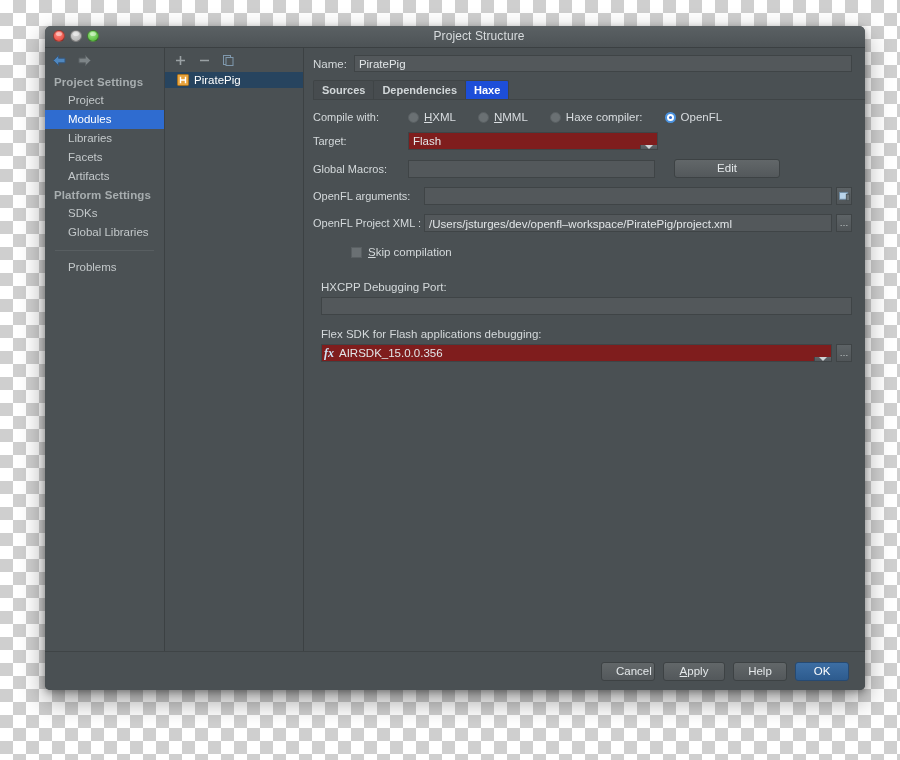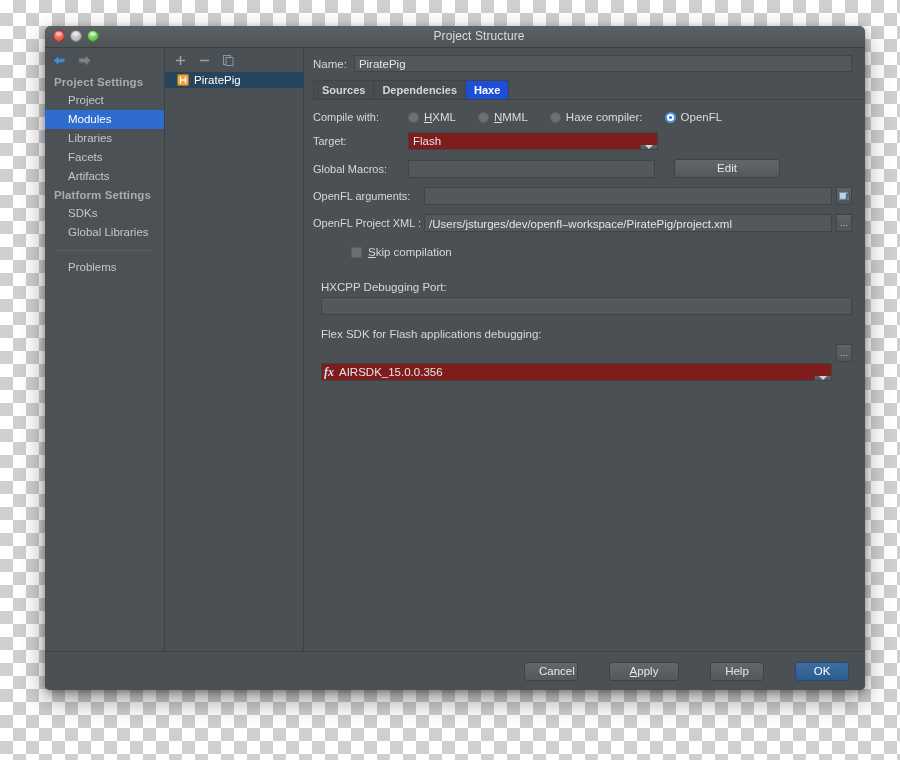--- a/index.html
+++ b/index.html
@@ -200,21 +200,20 @@
   .btn {
     background: linear-gradient(#626769, #53585b);
     border: 1px solid #3d4244;
     border-radius: 3px;
     font-size: 11.5px; color: #e4e8ea;
     height: 19px; line-height: 17px;
     padding: 0 14px;
     text-align: center;
     white-space: nowrap;
     box-sizing: border-box;
-    margin-left: 23px;
   }
   .btn.primary {
     background: linear-gradient(#3d6ea3, #2d5b8e);
     border-color: #264a73; color: #ffffff;
   }
 
   .sq-btn {
     width: 16px; height: 18px; flex: 0 0 16px;
     background: linear-gradient(#5d6366, #505558);
     border: 1px solid #3f4446;
@@ -408,35 +407,35 @@
         </div>
 
         <div class="sub">
           <div class="sub-label">HXCPP Debugging Port:</div>
           <div class="txt full-input" style="line-height:18px;"></div>
         </div>
 
         <div class="sub" style="margin-top:13px;">
           <div class="sub-label">Flex SDK for Flash applications debugging:</div>
           <div style="display:flex; align-items:stretch;">
-            <span class="combo" style="flex:1 1 auto;margin-top:19px;">
+            <span class="combo" style="flex:1 1 auto;">
               <span class="fx">fx</span>
               <span class="val" style="padding-left:0;">AIRSDK_15.0.0.356</span>
               <span class="arrow">
                   <span class="caret"></span>
                 </span>
             </span>
             <span class="sq-btn" style="margin-left:4px;">…</span>
           </div>
         </div>
 
       </div>
     </div>
   </div>
 
   <div id="footer">
     <span class="btn" style="width:54px;">Cancel</span>
-    <span class="btn" style="width:70px;"><span class="mn">A</span>pply</span>
+    <span class="btn" style="width:62px;"><span class="mn">A</span>pply</span>
     <span class="btn" style="width:54px;">Help</span>
     <span class="btn primary" style="width:54px;">OK</span>
   </div>
 
 </div>
 
 </body></html>

